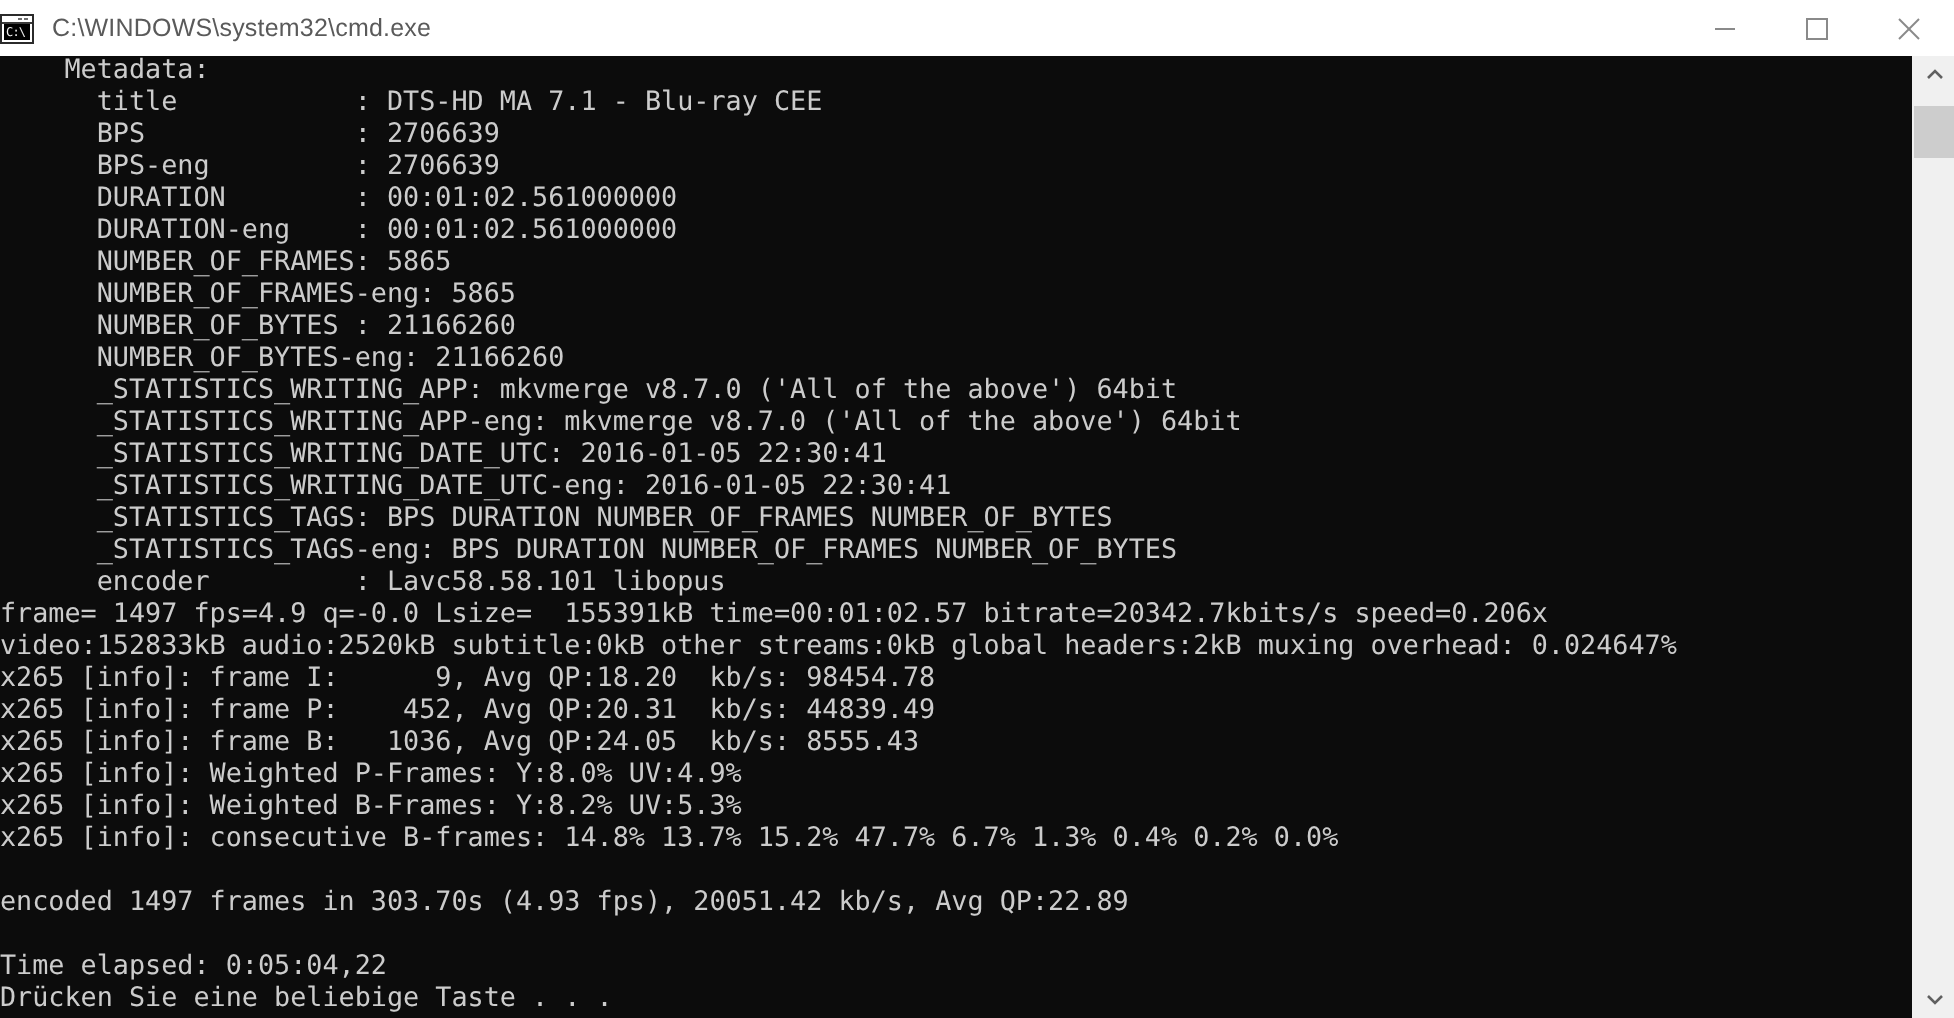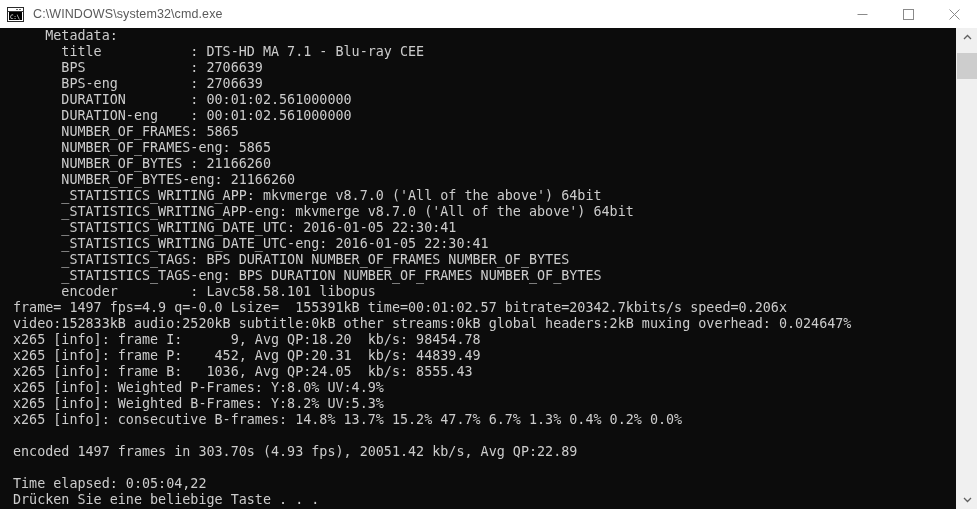--- a/index.html
+++ b/index.html
@@ -31,21 +31,20 @@
     min-height: 28px;
     background: #ffffff;
     display: flex;
     align-items: center;
     position: relative;
     user-select: none;
   }
   .titlebar-left {
     display: flex;
     align-items: center;
-    padding-left: 7px;
     flex: 1 1 auto;
     overflow: hidden;
   }
   .app-icon {
     width: 17px;
     height: 15px;
     flex: 0 0 auto;
     margin-right: 9px;
     position: relative;
     background: #ffffff;
@@ -112,21 +111,20 @@
     fill: none;
   }
 
   
   .console-area {
     flex: 1 1 auto;
     display: flex;
     background: #404040;
     overflow: hidden;
     position: relative;
-    margin-left: 13px;
   }
   .console {
     flex: 1 1 auto;
     background: #0c0c0c;
     color: #cccccc;
     font-family: "DejaVu Sans Mono", monospace;
     font-size: 13.4px;
     line-height: 16.03px;
     letter-spacing: 0px;
     white-space: pre;

